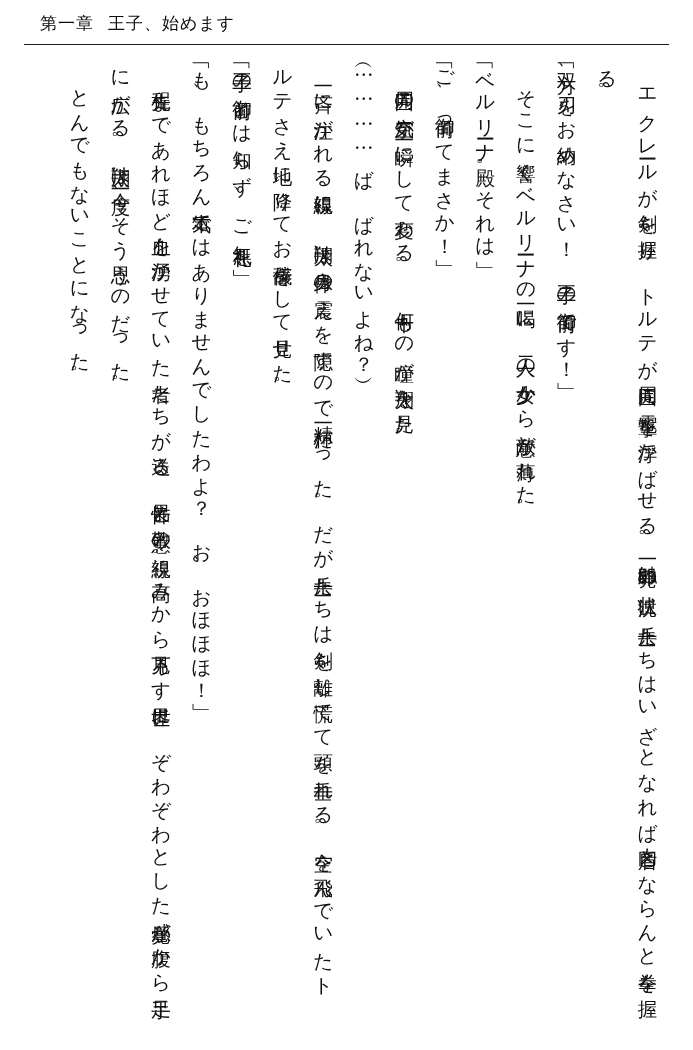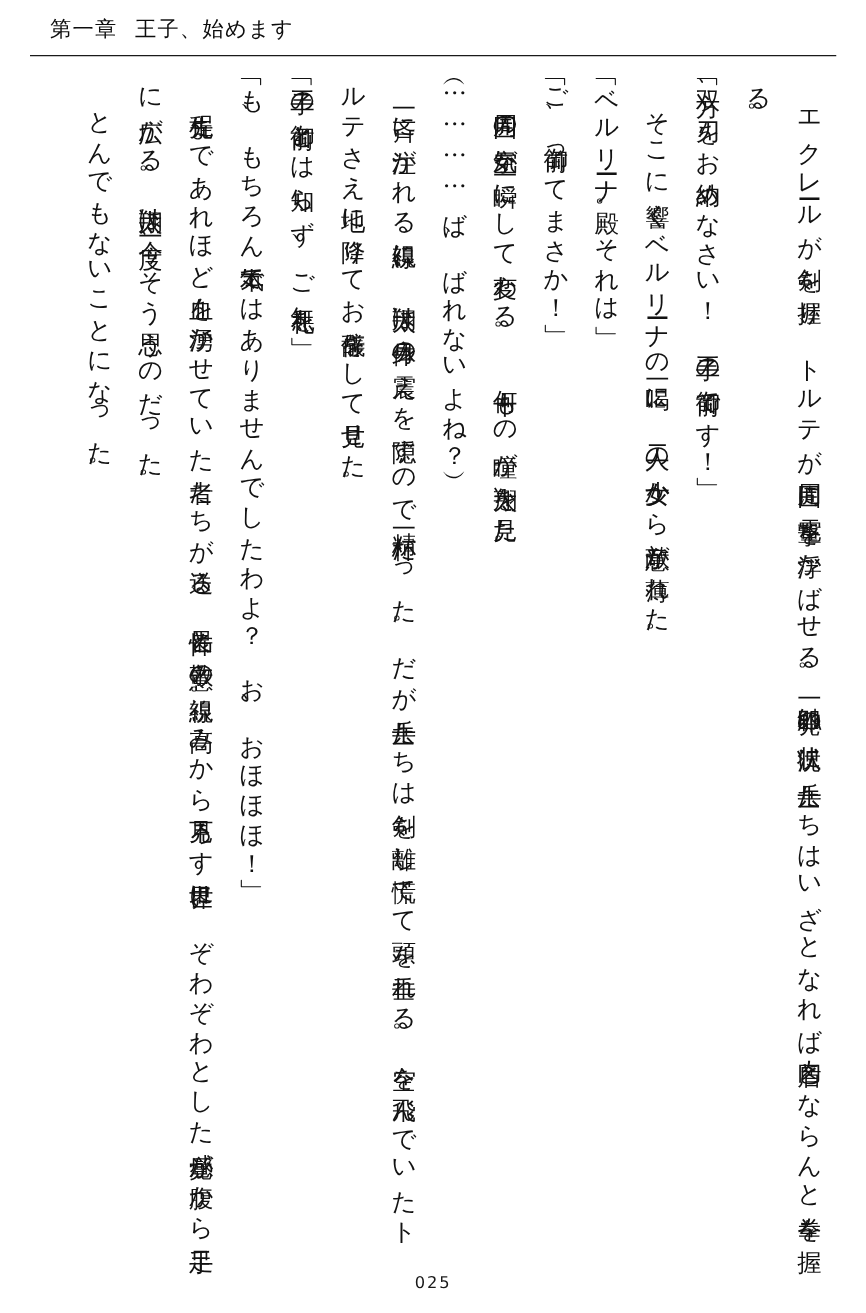--- a/index.html
+++ b/index.html
@@ -109,15 +109,14 @@
     <p>「ご、御前ってまさか！」</p>
     <p class="indent">周囲の空気が一瞬にして変わる。　何十もの瞳が翔太を見た。</p>
     <p>（…………ば、ばれないよね？）</p>
     <p class="indent">一斉に注がれる視線に、翔太は身体の震えを隠すので精一杯だった。だが兵士たちは剣を離し慌てて頭を垂れる。空を飛んでいたトルテさえ地に降りてお辞儀をして見せた。</p>
     <p>「王子の御前とは知らず、ご無礼を」</p>
     <p>「も、もちろん本気ではありませんでしたわよ？　お、おほほほ！」</p>
     <p class="indent">先程まであれほど血を湧かせていた者たちが送る、畏怖と敬意の視線。高みから見下ろす世界に、ぞわぞわとした感覚が腹から手足に広がる。翔太は今一度、そう思うのだった。</p>
     <p class="indent">とんでもないことになった。</p>
   </div>
 
-  <div class="page-number">025</div>
 
 </div>
 
 </body></html>

